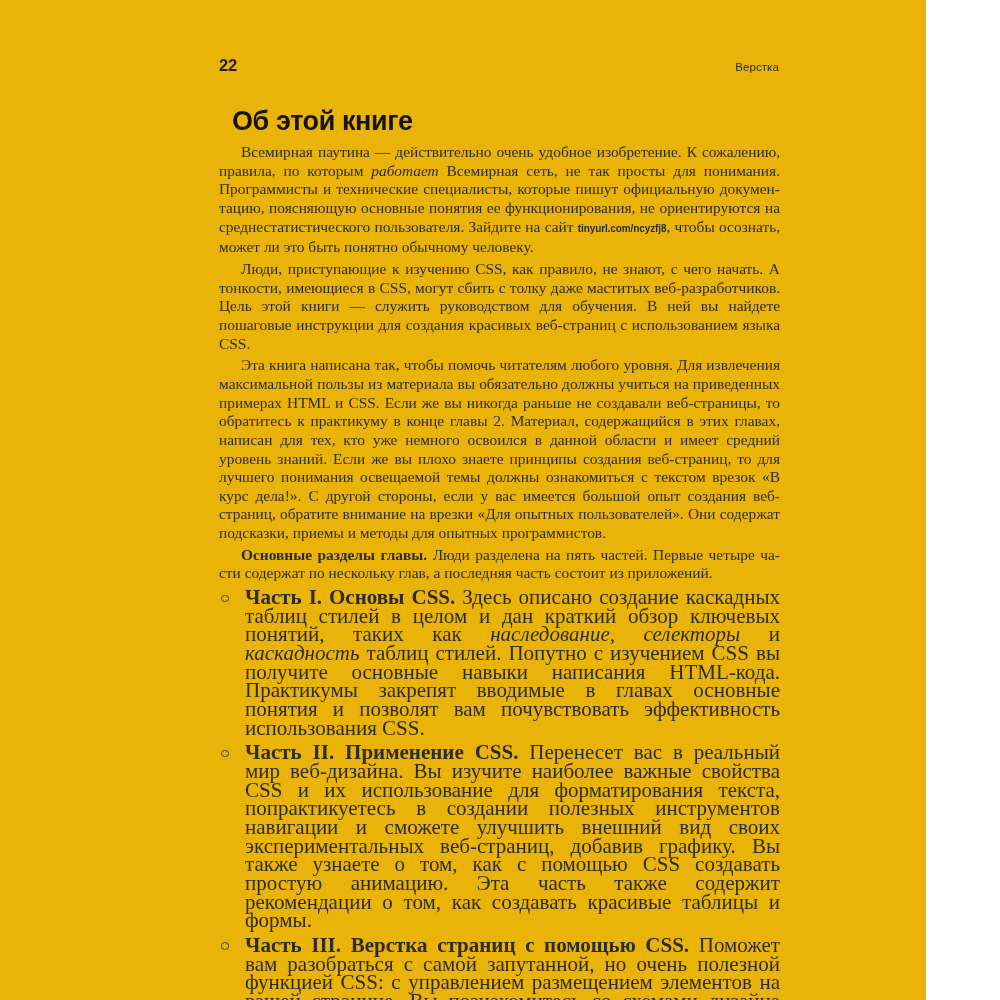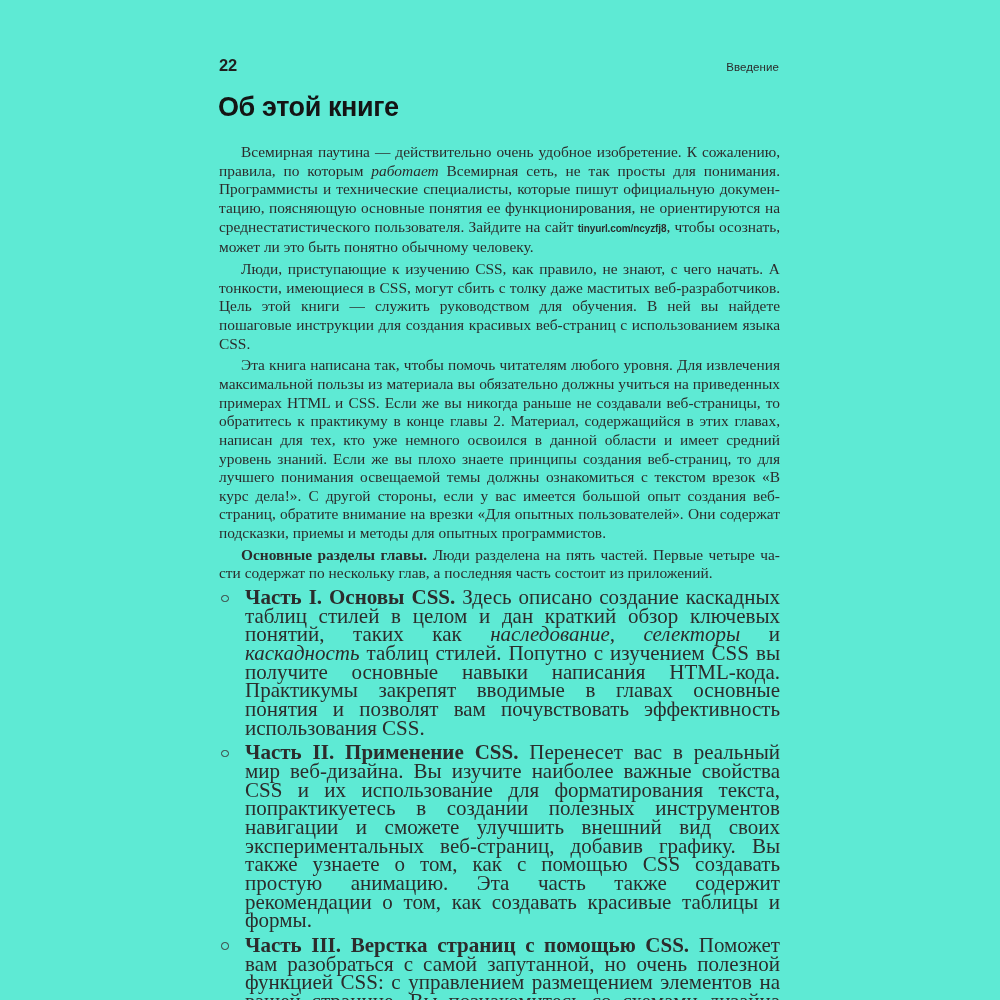--- a/index.html
+++ b/index.html
@@ -12,23 +12,23 @@
     width: 1000px;
     height: 1000px;
     overflow: hidden;
     font-family: "Liberation Serif", "DejaVu Serif", serif;
     color: #2c2c2c;
     -webkit-font-smoothing: antialiased;
   }
 
   .page {
     position: relative;
-    width: 1000px;
+    width: 926px;
     height: 1000px;
-    background: #5eead4;
+    background: #eab308;
   }
 
   
   .running-head {
     position: absolute;
     left: 219px;
     top: 56px;
     width: 560px;
     display: flex;
     align-items: baseline;
@@ -47,21 +47,21 @@
     font-size: 11.5px;
     letter-spacing: 0.1px;
     color: #2b2b2b;
   }
 
   
   .chapter-heading {
     position: absolute;
     left: 218px;
     top: 93px;
-    margin: 0;
+    margin: 14px;
     font-family: "Liberation Sans", "DejaVu Sans", sans-serif;
     font-weight: bold;
     font-size: 27px;
     line-height: 1.1;
     letter-spacing: -0.4px;
     color: #141414;
   }
 
   
   .text-column {
@@ -120,21 +120,21 @@
   .gap-list { height: 5px; }
   .gap-item { height: 6px; }
 </style>
 </head>
 <body>
 
 <div class="page">
 
   <div class="running-head">
     <span class="folio">22</span>
-    <span class="running-title">Введение</span>
+    <span class="running-title">Верстка</span>
   </div>
 
   <h1 class="chapter-heading">Об этой книге</h1>
 
   <div class="text-column">
 
     <p class="body-par"><span>Всемирная паутина — действительно очень удобное изобретение. К сожалению, правила, по которым </span><em>работает</em><span> Всемирная сеть, не так просты для понимания. Программисты и технические специалисты, которые пишут официальную докумен­тацию, поясняющую основные понятия ее функционирования, не ориенти­руются на среднестатистического пользователя. Зайдите на сайт </span><span class="url">tinyurl.com/ncyzfj8</span><span>, чтобы осознать, может ли это быть понятно обычному человеку.</span></p>
 
     <div class="gap-par"></div>
 

